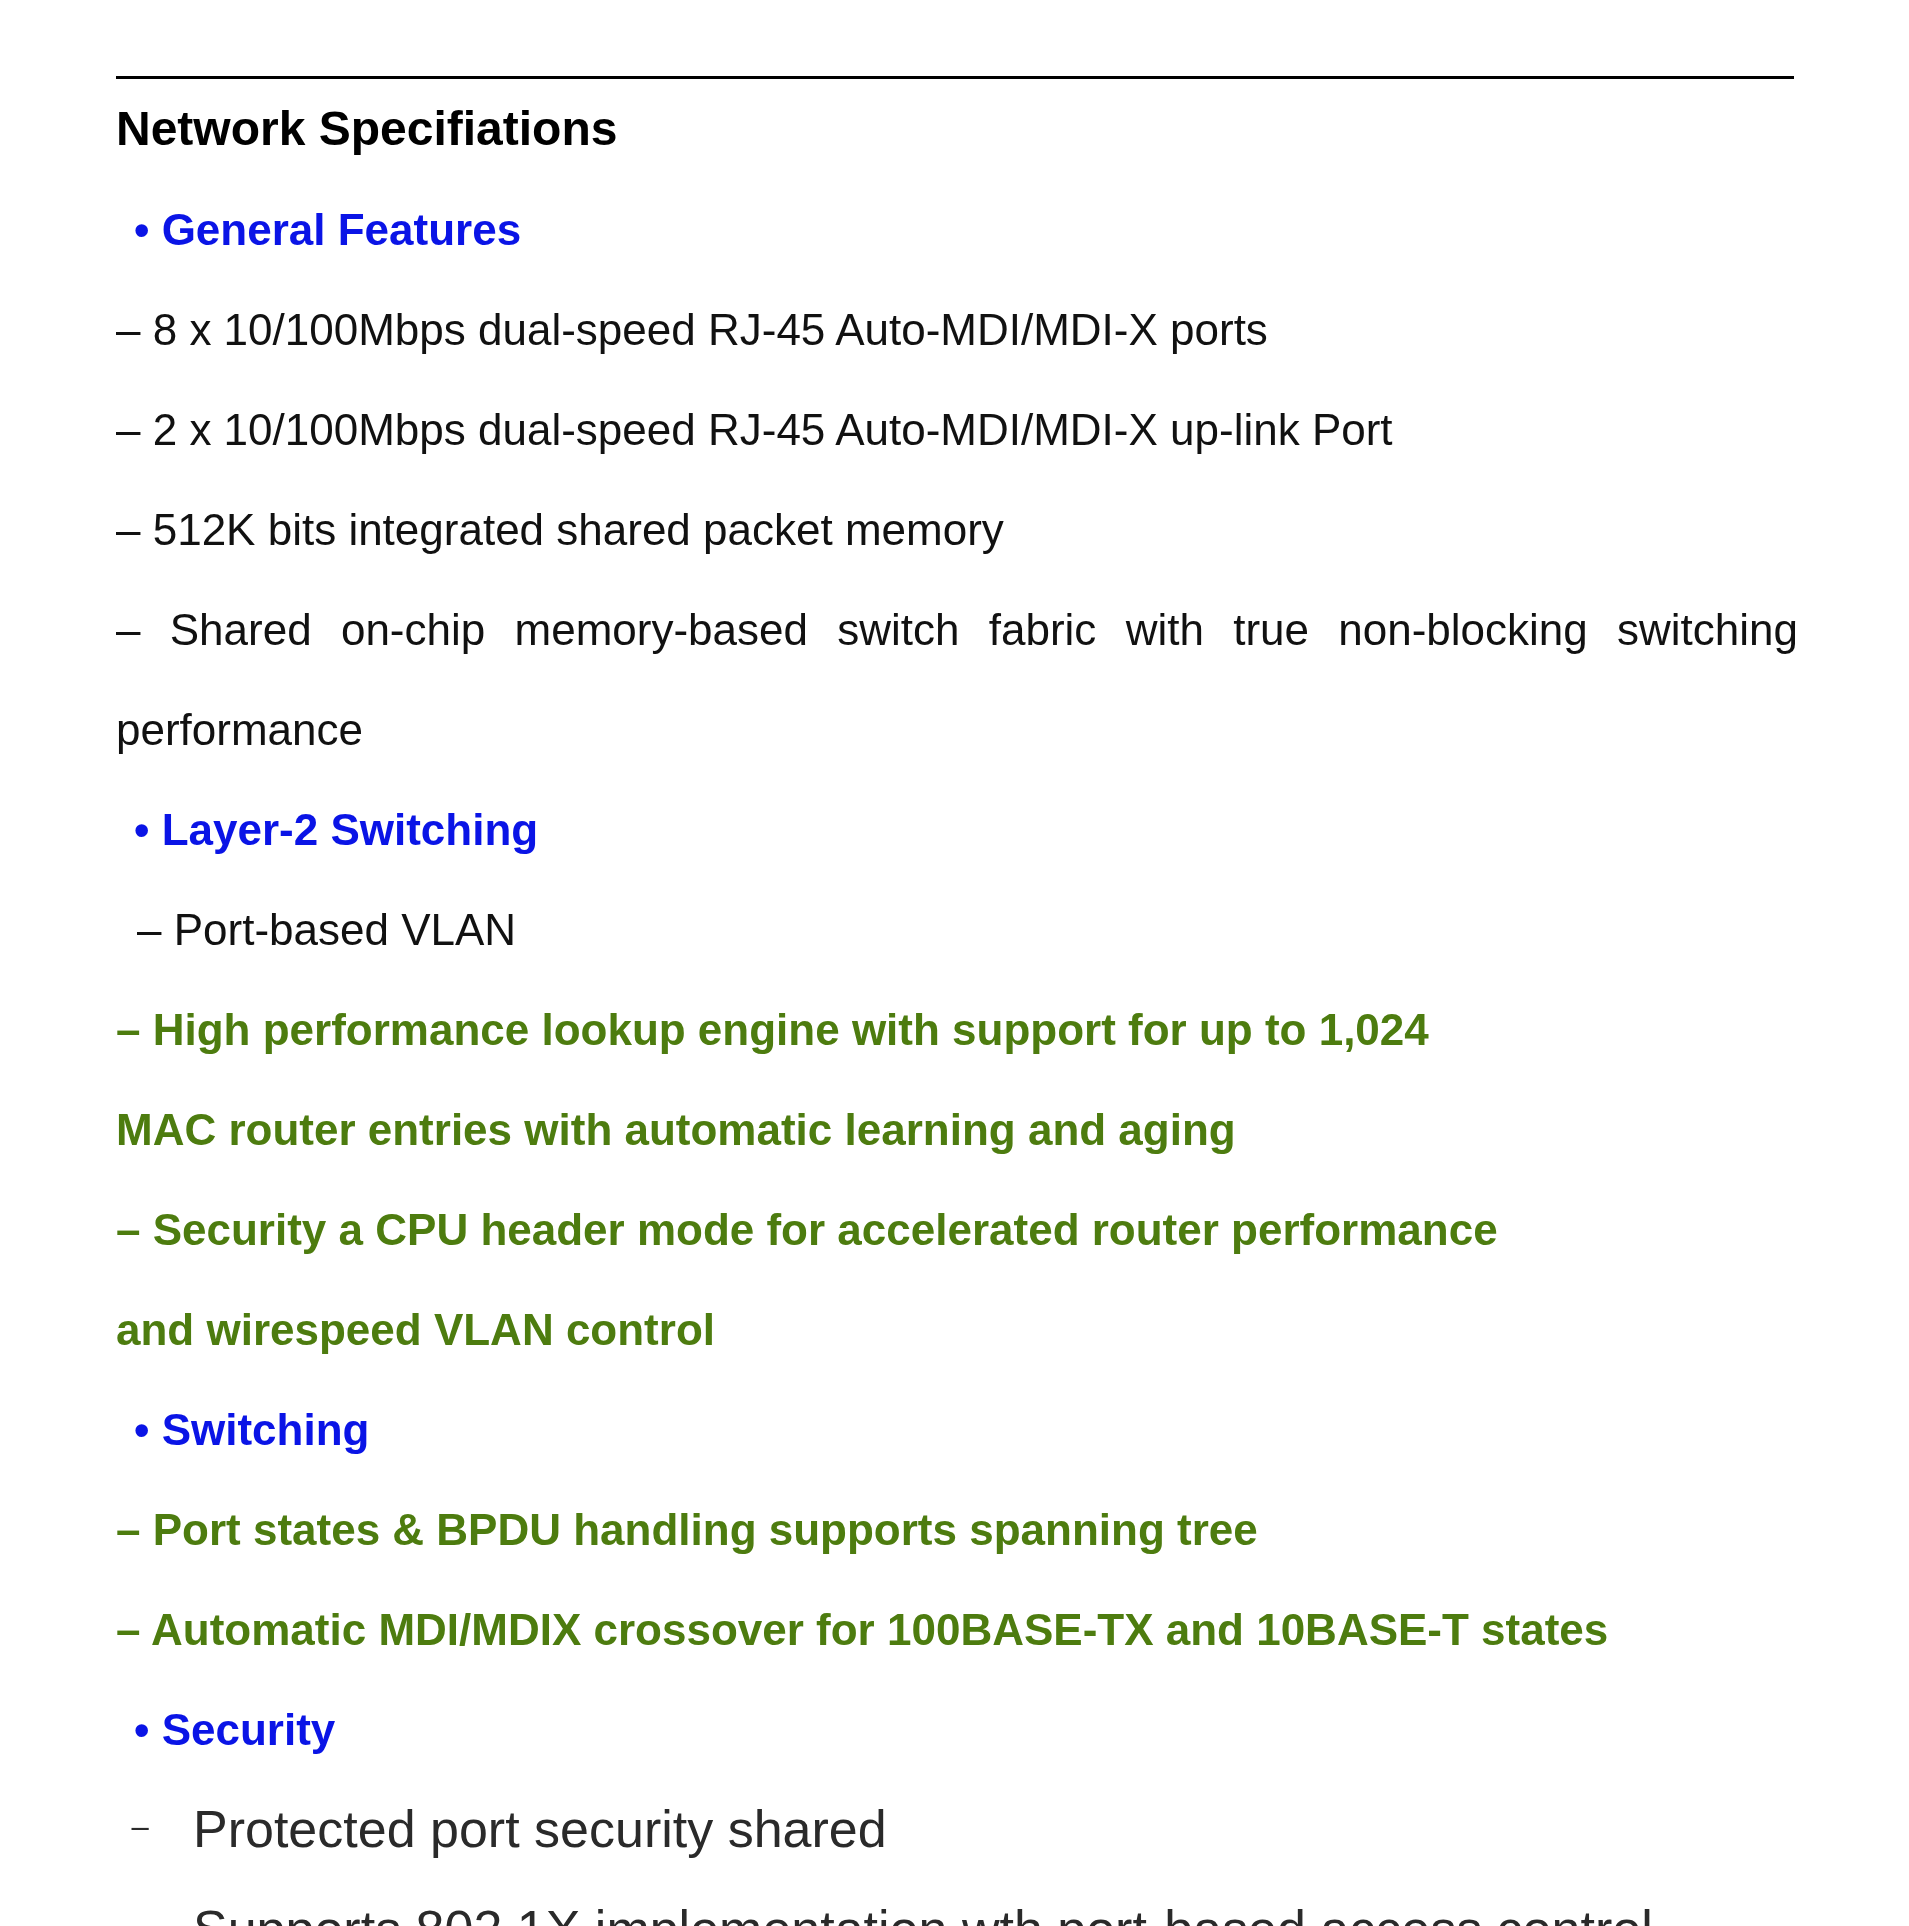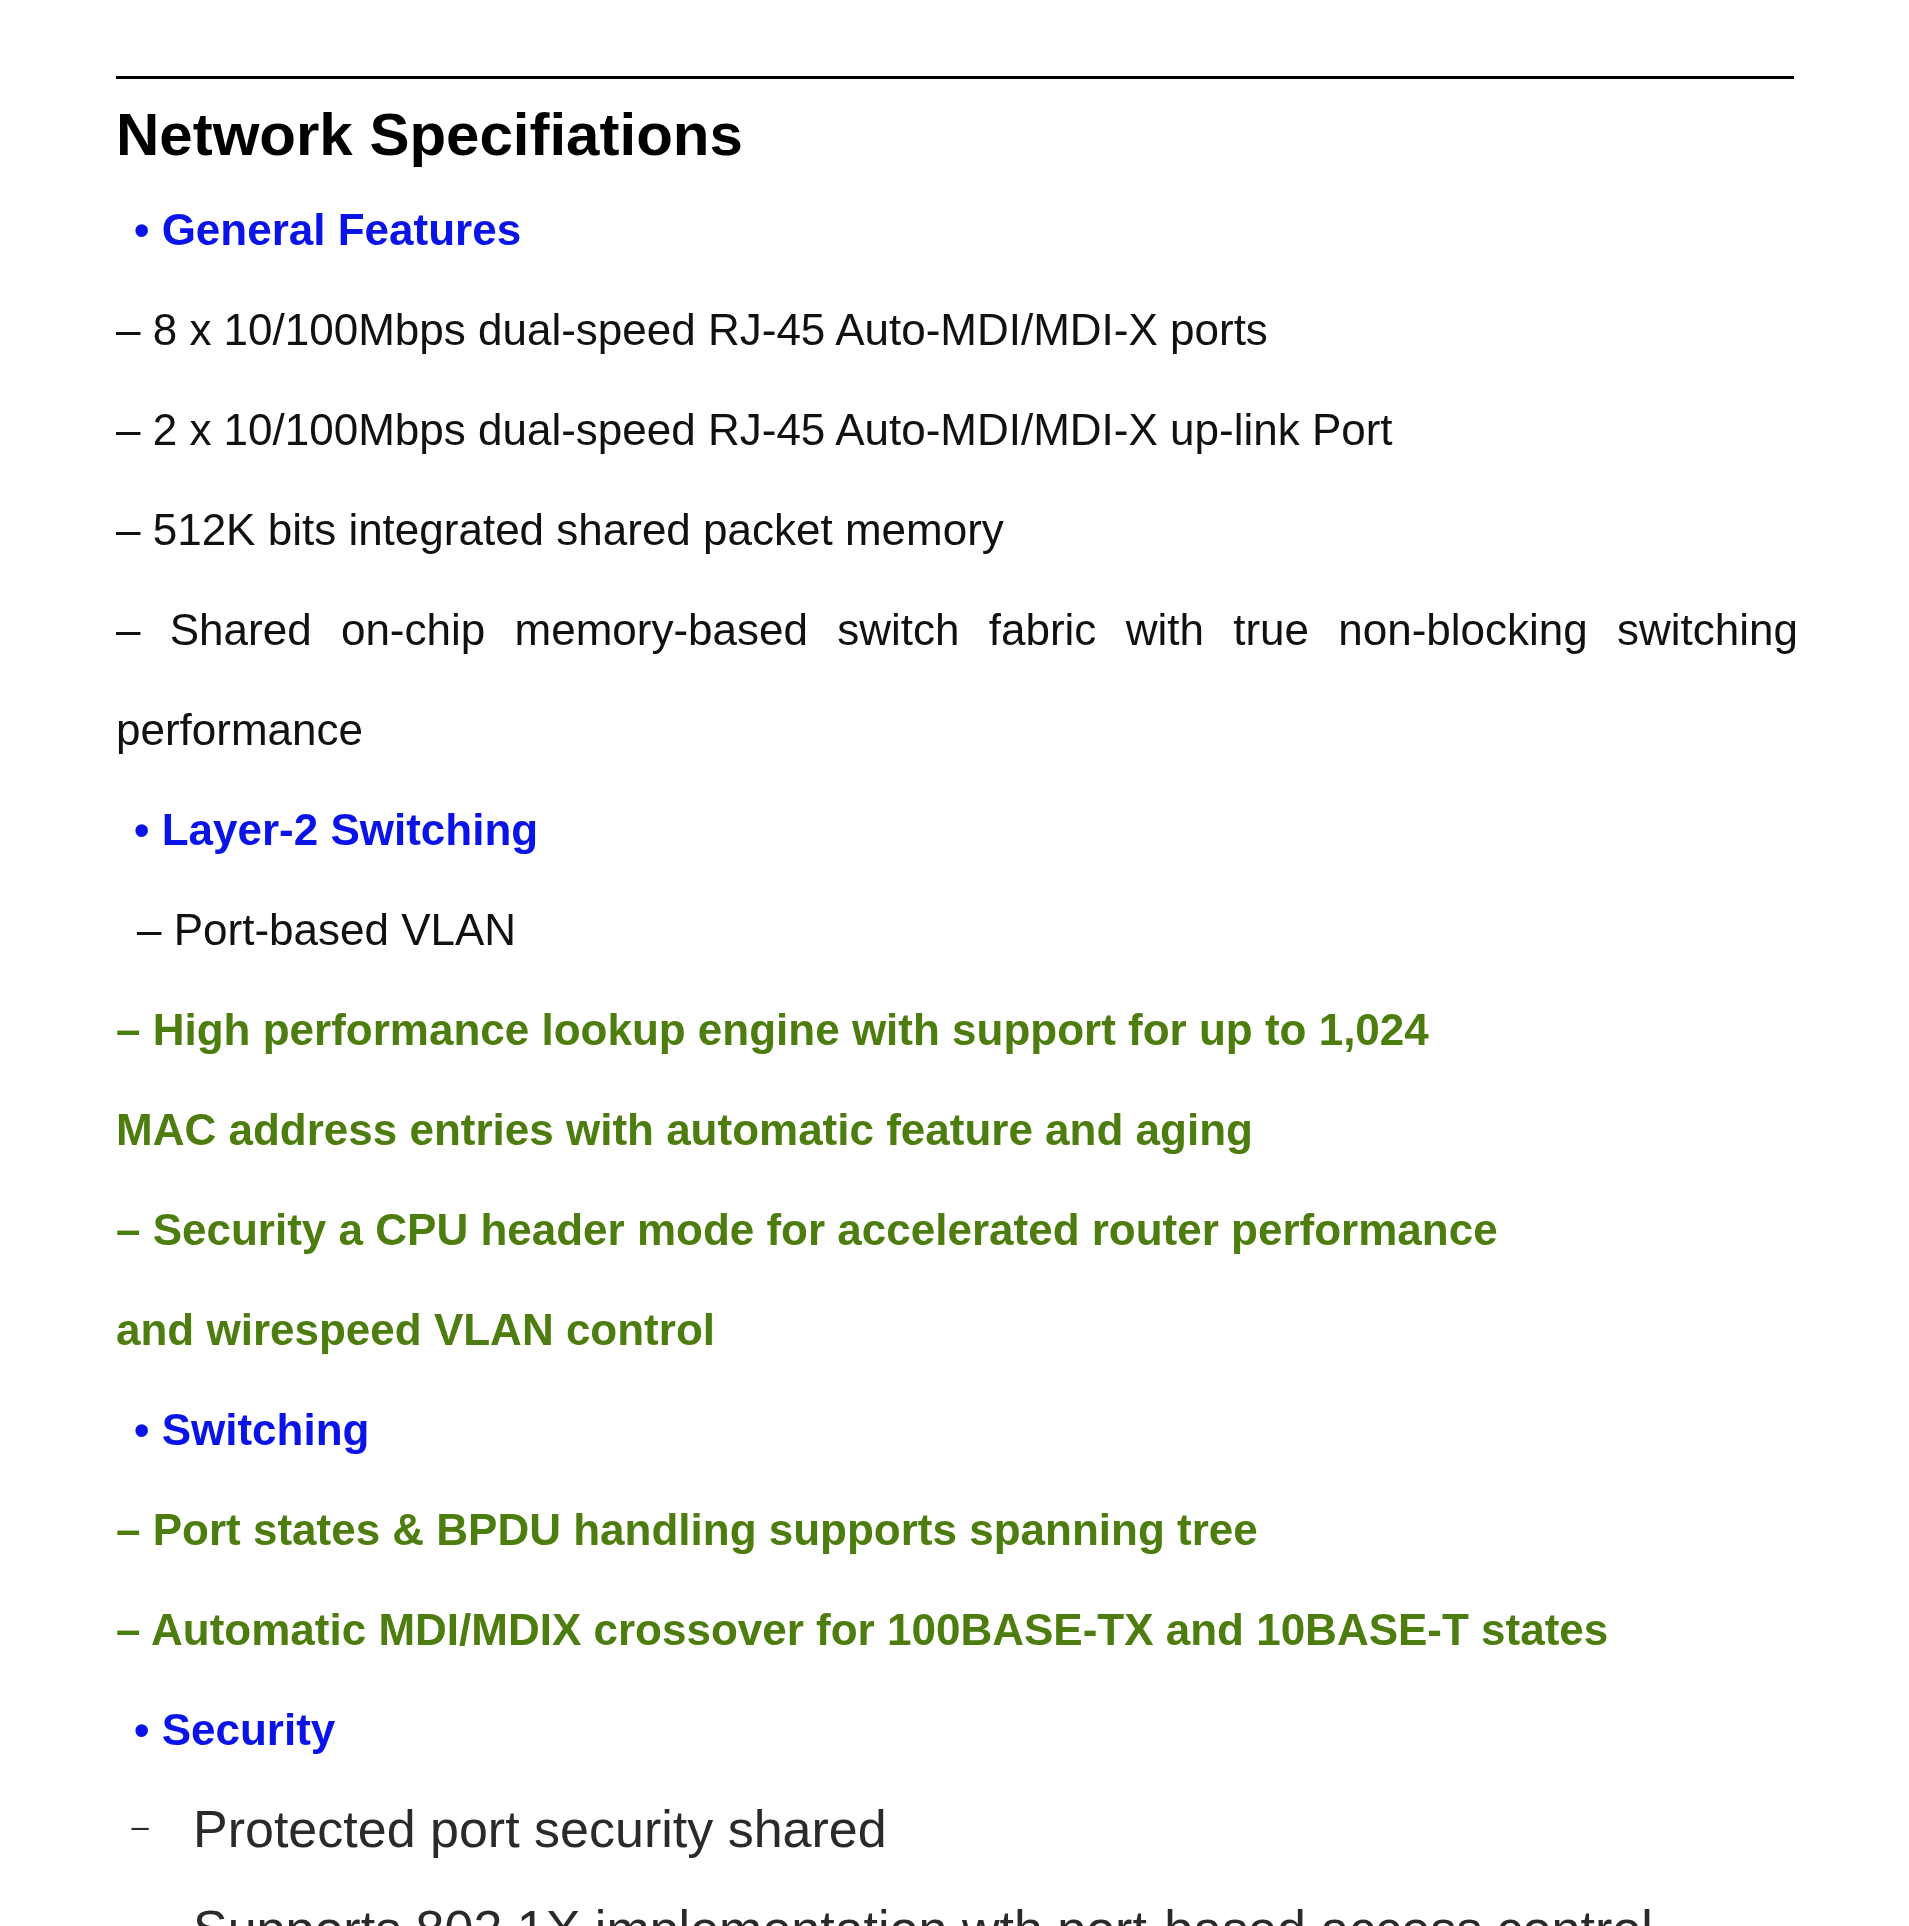--- a/index.html
+++ b/index.html
@@ -1,20 +1,20 @@
 <!DOCTYPE html>
 <html style="font-size:6.2px"><head>
 <meta charset="utf-8">
 <style>
   html, body { margin: 0; padding: 0; background: #ffffff; }
   body { width: 1910px; height: 2026px; position: relative; overflow: hidden;
          font-family: "Liberation Sans", sans-serif; color: #000; }
   .rule { position: absolute; left: 116px; top: 76px; width: 1678px; height: 2.7px; background: #000; }
   .line { position: absolute; left: 116px; white-space: nowrap; font-size: 44px; line-height: 1; }
-  .title { font-weight: bold; font-size: 60px; color: #000; }
+  .title { font-weight: bold; font-size: 48px; color: #000; }
   .head { font-weight: bold; color: #0a14e6; margin-left: 18px; }
   .body { color: #111; }
   .gray { color: #4d7c0f; font-weight: bold; }
   .just { width: 1682px; text-align: justify; text-align-last: justify; white-space: normal; }
   .sec { font-size: 52px; color: #2a2a2a; }
   .sec .dash { position: absolute; left: 15.4px; font-size: 31px; top: 7.7px; }
   .sec .txt { position: absolute; left: 77px; }
 </style>
 </head>
 <body>
@@ -26,21 +26,21 @@
 <div class="line head" style="top:208px">• General Features</div>
 <div class="line body" style="top:308px">– 8 x 10/100Mbps dual-speed RJ-45 Auto-MDI/MDI-X ports</div>
 <div class="line body" style="top:408px">– 2 x 10/100Mbps dual-speed RJ-45 Auto-MDI/MDI-X up-link Port</div>
 <div class="line body" style="top:508px">– 512K bits integrated shared packet memory</div>
 <div class="line body just" style="top:608px">– Shared on-chip memory-based switch fabric with true non-blocking switching</div>
 <div class="line body" style="top:708px">performance</div>
 
 <div class="line head" style="top:808px">• Layer-2 Switching</div>
 <div class="line body" style="top:908px; left:137px">– Port-based VLAN</div>
 <div class="line gray" style="top:1008px">– High performance lookup engine with support for up to 1,024</div>
-<div class="line gray" style="top:1108px">MAC address entries with automatic feature and aging</div>
+<div class="line gray" style="top:1108px">MAC router entries with automatic learning and aging</div>
 <div class="line gray" style="top:1208px">– Security a CPU header mode for accelerated router performance</div>
 <div class="line gray" style="top:1308px">and wirespeed VLAN control</div>
 
 <div class="line head" style="top:1408px">• Switching</div>
 <div class="line gray" style="top:1508px">– Port states &amp; BPDU handling supports spanning tree</div>
 <div class="line gray" style="top:1608px">– Automatic MDI/MDIX crossover for 100BASE-TX and 10BASE-T states</div>
 
 <div class="line head" style="top:1708px">• Security</div>
 <div class="line sec" style="top:1803px">
   <span class="dash">–</span>

